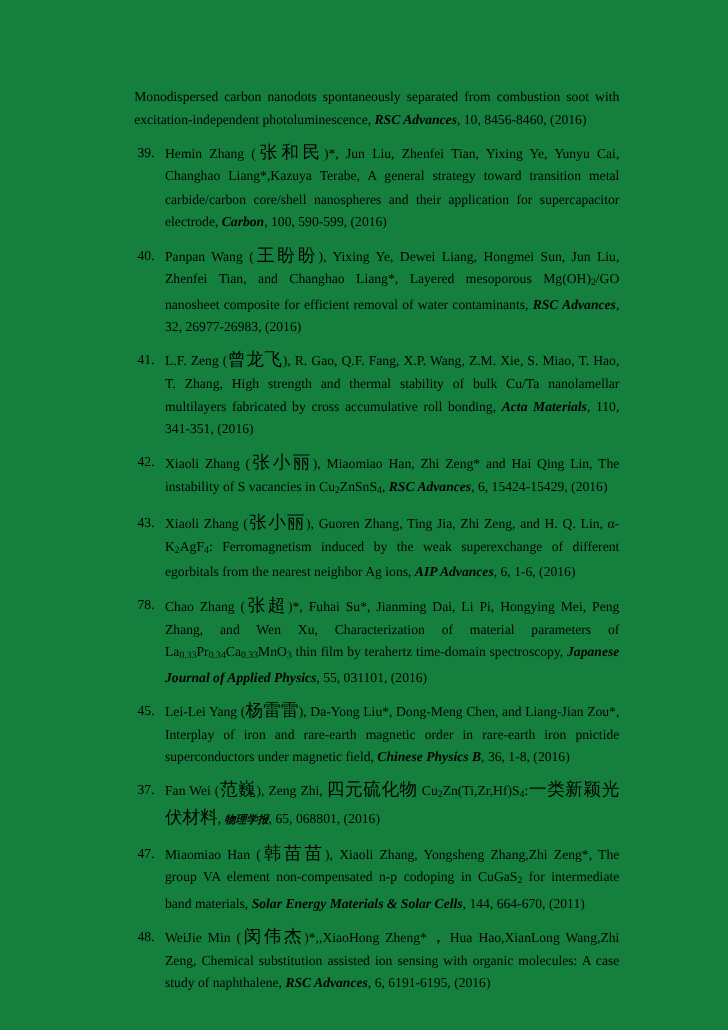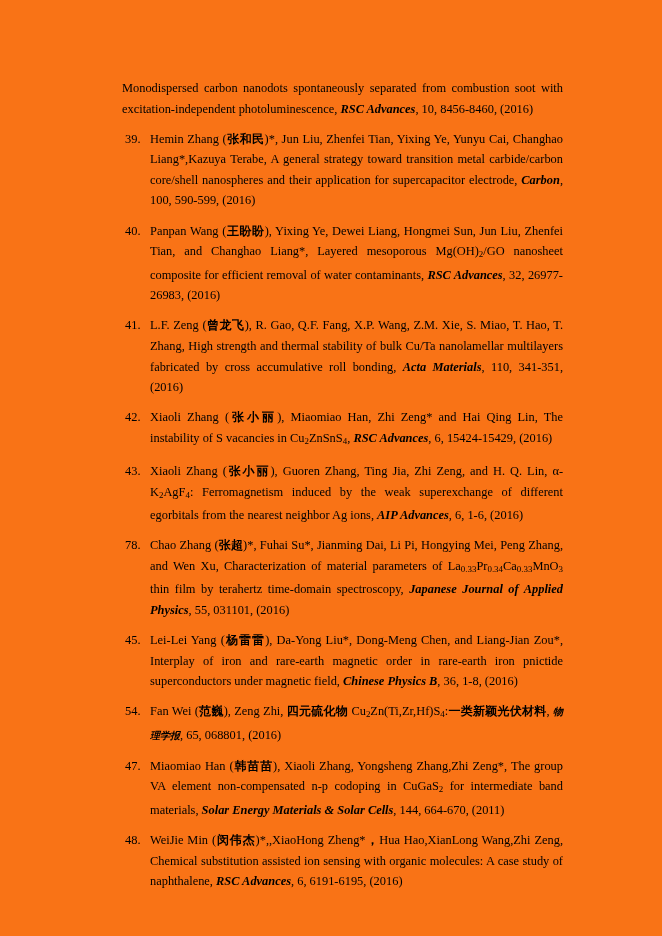--- a/index.html
+++ b/index.html
@@ -14,21 +14,21 @@
     color: #000000;
     position: relative;
     overflow: hidden;
   }
   .page {
     position: absolute;
     left: 0;
     top: 0;
     width: 662px;
     height: 936px;
-    background: #f97316;
+    background: #15803d;
   }
   .content {
     position: absolute;
     left: 97px;
     top: 78px;
     width: 466px;
   }
   .entry {
     display: flex;
     align-items: flex-start;
@@ -58,22 +58,21 @@
     line-height: 20.6px;
     text-align: justify;
     margin-bottom: 9.5px;
   }
   .journal {
     font-weight: bold;
     font-style: italic;
   }
   .cjk {
     font-family: "DejaVu Sans", "Liberation Sans", sans-serif;
-    font-size: 12px;
-    font-weight: bold;
+    font-size: 16px;
   }
   .journal-cjk {
     font-family: "DejaVu Sans", "Liberation Sans", sans-serif;
     font-weight: bold;
     font-style: italic;
     font-size: 10px;
   }
   sub {
     font-size: 0.72em;
     vertical-align: -0.22em;
@@ -118,21 +117,21 @@
       <div class="num">78.</div>
       <div class="body-text"><span>Chao Zhang (<span class="cjk">张超</span>)*, Fuhai Su*, Jianming Dai, Li Pi, Hongying Mei, Peng Zhang, and Wen Xu, Characterization of material parameters of La<sub>0.33</sub>Pr<sub>0.34</sub>Ca<sub>0.33</sub>MnO<sub>3</sub> thin film by terahertz time-domain spectroscopy, </span><span class="journal">Japanese Journal of Applied Physics</span><span>, 55, 031101, (2016)</span></div>
     </div>
 
     <div class="entry">
       <div class="num">45.</div>
       <div class="body-text"><span>Lei-Lei Yang (<span class="cjk">杨雷雷</span>), Da-Yong Liu*,   Dong-Meng Chen, and Liang-Jian Zou*, Interplay of iron and rare-earth magnetic order in rare-earth iron pnictide superconductors under magnetic field, </span><span class="journal">Chinese Physics B</span><span>, 36, 1-8, (2016)</span></div>
     </div>
 
     <div class="entry">
-      <div class="num">54.</div>
+      <div class="num">37.</div>
       <div class="body-text"><span>Fan Wei (<span class="cjk">范巍</span>), Zeng   Zhi, <span class="cjk">四元硫化物</span> Cu<sub>2</sub>Zn(Ti,Zr,Hf)S<sub>4</sub>:<span class="cjk">一类新颖光伏材料</span>, </span><span class="journal-cjk">物理学报</span><span>, 65, 068801, (2016)</span></div>
     </div>
 
     <div class="entry">
       <div class="num">47.</div>
       <div class="body-text"><span>Miaomiao Han (<span class="cjk">韩苗苗</span>), Xiaoli Zhang, Yongsheng Zhang,Zhi Zeng*, The group VA element non-compensated n-p codoping in CuGaS<sub>2</sub> for intermediate band materials, </span><span class="journal">Solar Energy Materials &amp; Solar Cells</span><span>, 144, 664-670, (2011)</span></div>
     </div>
 
     <div class="entry">
       <div class="num">48.</div>

